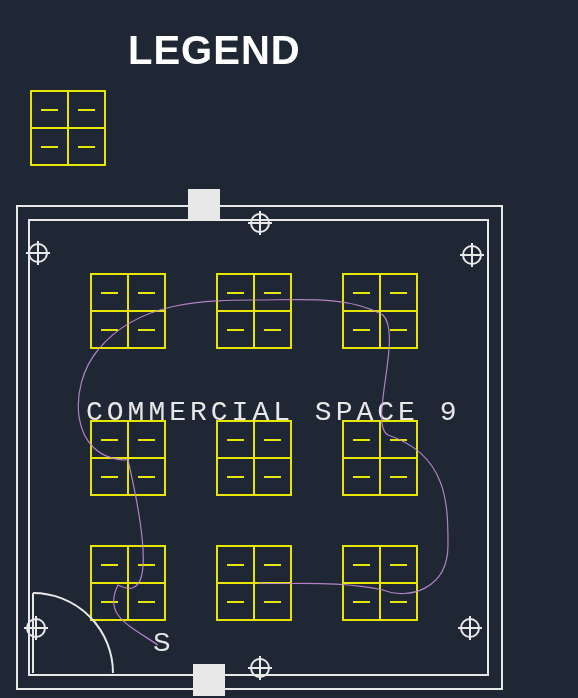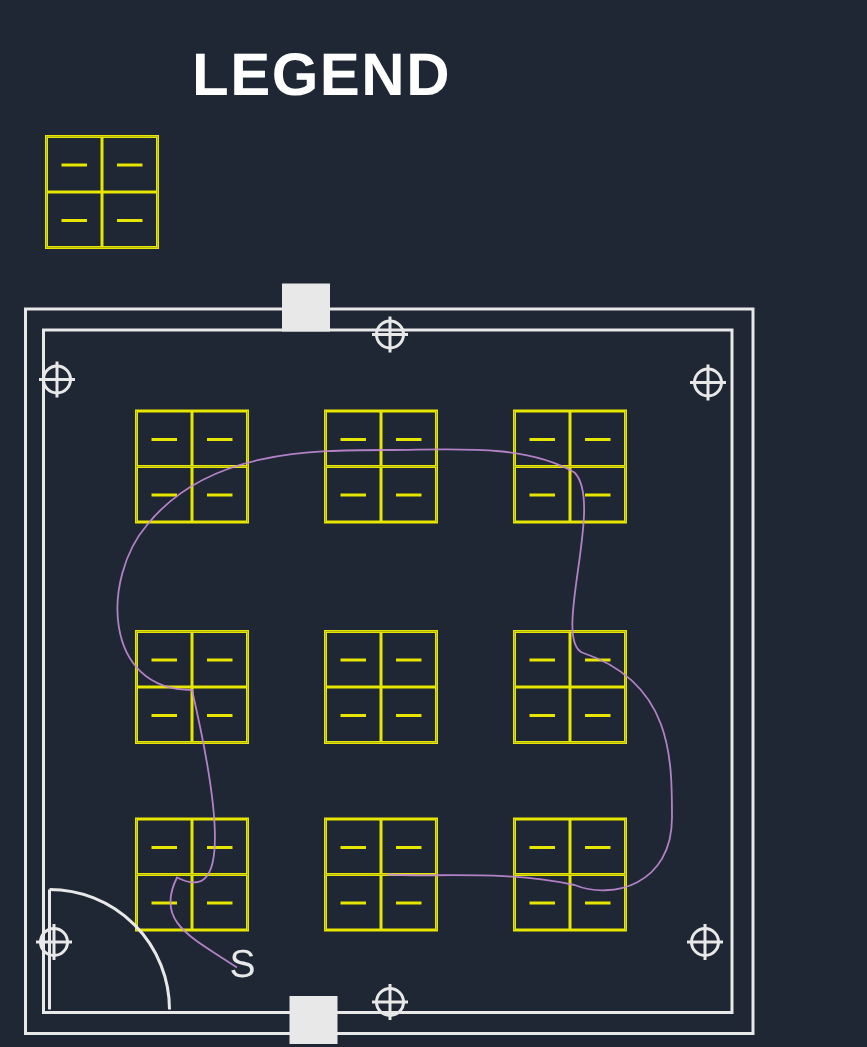--- a/index.html
+++ b/index.html
@@ -200,20 +200,21 @@
     <div class="notch notch-top"></div>
     <div class="notch notch-bot"></div>
 
     <div class="col" style="left:20px; top:48px;"></div>
     <div class="col" style="left:242px; top:18px;"></div>
     <div class="col" style="left:454px; top:50px;"></div>
     <div class="col" style="left:18px; bottom:52px;"></div>
     <div class="col" style="left:242px; bottom:12px;"></div>
     <div class="col" style="left:452px; bottom:52px;"></div>
 
+    <div class="room-label">COMMERCIAL SPACE 9</div>
 
     <div class="fix-row" style="left:82px; top:78px;">
       <div class="fixture">
         <div class="cell"></div>
           <div class="cell"></div>
         <div class="cell"></div>
           <div class="cell"></div>
       </div>
       <div class="fixture">
         <div class="cell"></div>

